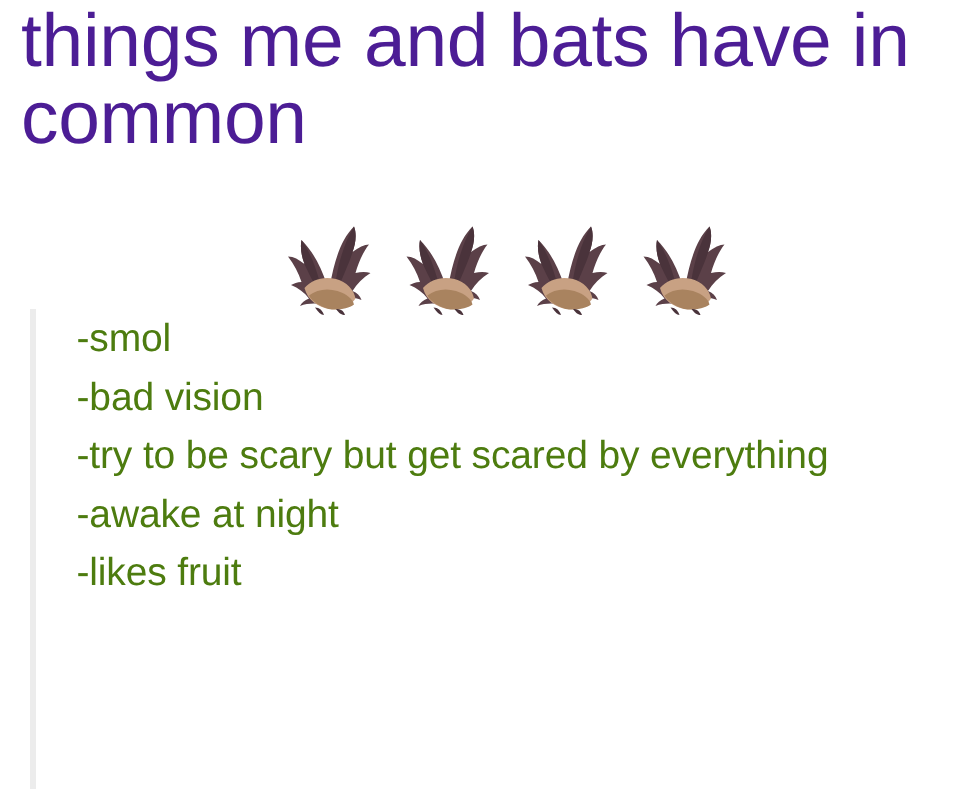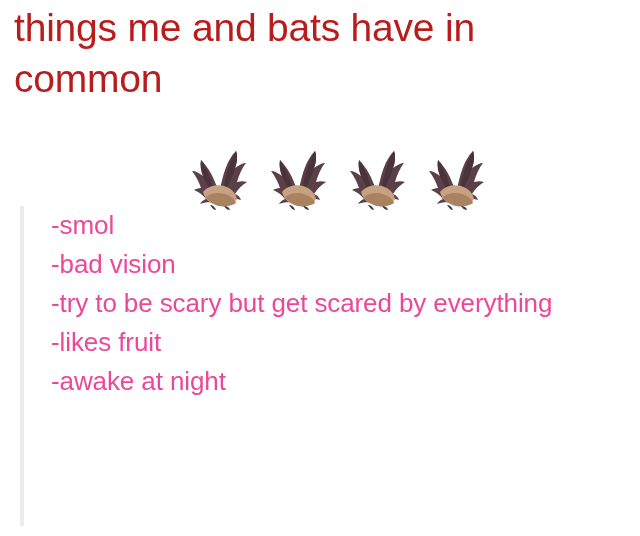--- a/index.html
+++ b/index.html
@@ -21,24 +21,24 @@
     height: 536px;
     background: #ffffff;
   }
 
   
   .post-heading {
     position: absolute;
     left: 14px;
     top: 2px;
     width: 600px;
-    font-size: 39px;
+    font-size: 50px;
     line-height: 51px;
     font-weight: 400;
-    color: #b91c1c;
+    color: #4c1d95;
     letter-spacing: -0.2px;
     white-space: pre-line;
   }
 
   
   .emoji-row {
     position: absolute;
     left: 190px;
     top: 138px;
     display: flex;
@@ -64,21 +64,21 @@
     height: 320px;
   }
   .quote-list {
     margin: 0;
     padding: 0;
     list-style: none;
   }
   .quote-item {
     font-size: 26px;
     line-height: 39px;
-    color: #ec4899;
+    color: #4d7c0f;
     font-weight: 400;
     letter-spacing: -0.1px;
     white-space: normal;
   }
 </style>
 </head>
 <body>
 
 <div class="post">
 
@@ -130,18 +130,18 @@
       <path d="M34 62 C36 65 38 66 40 66 C39 63 37 62 34 62 Z" fill="#4a333b"></path>
     </svg>
 
   </div>
 
   <div class="quote-block">
     <ul class="quote-list">
       <li class="quote-item">-smol</li>
       <li class="quote-item">-bad vision</li>
       <li class="quote-item">-try to be scary but get scared by everything</li>
+      <li class="quote-item">-awake at night</li>
       <li class="quote-item">-likes fruit</li>
-      <li class="quote-item">-awake at night</li>
     </ul>
   </div>
 
 </div>
 
 </body></html>

